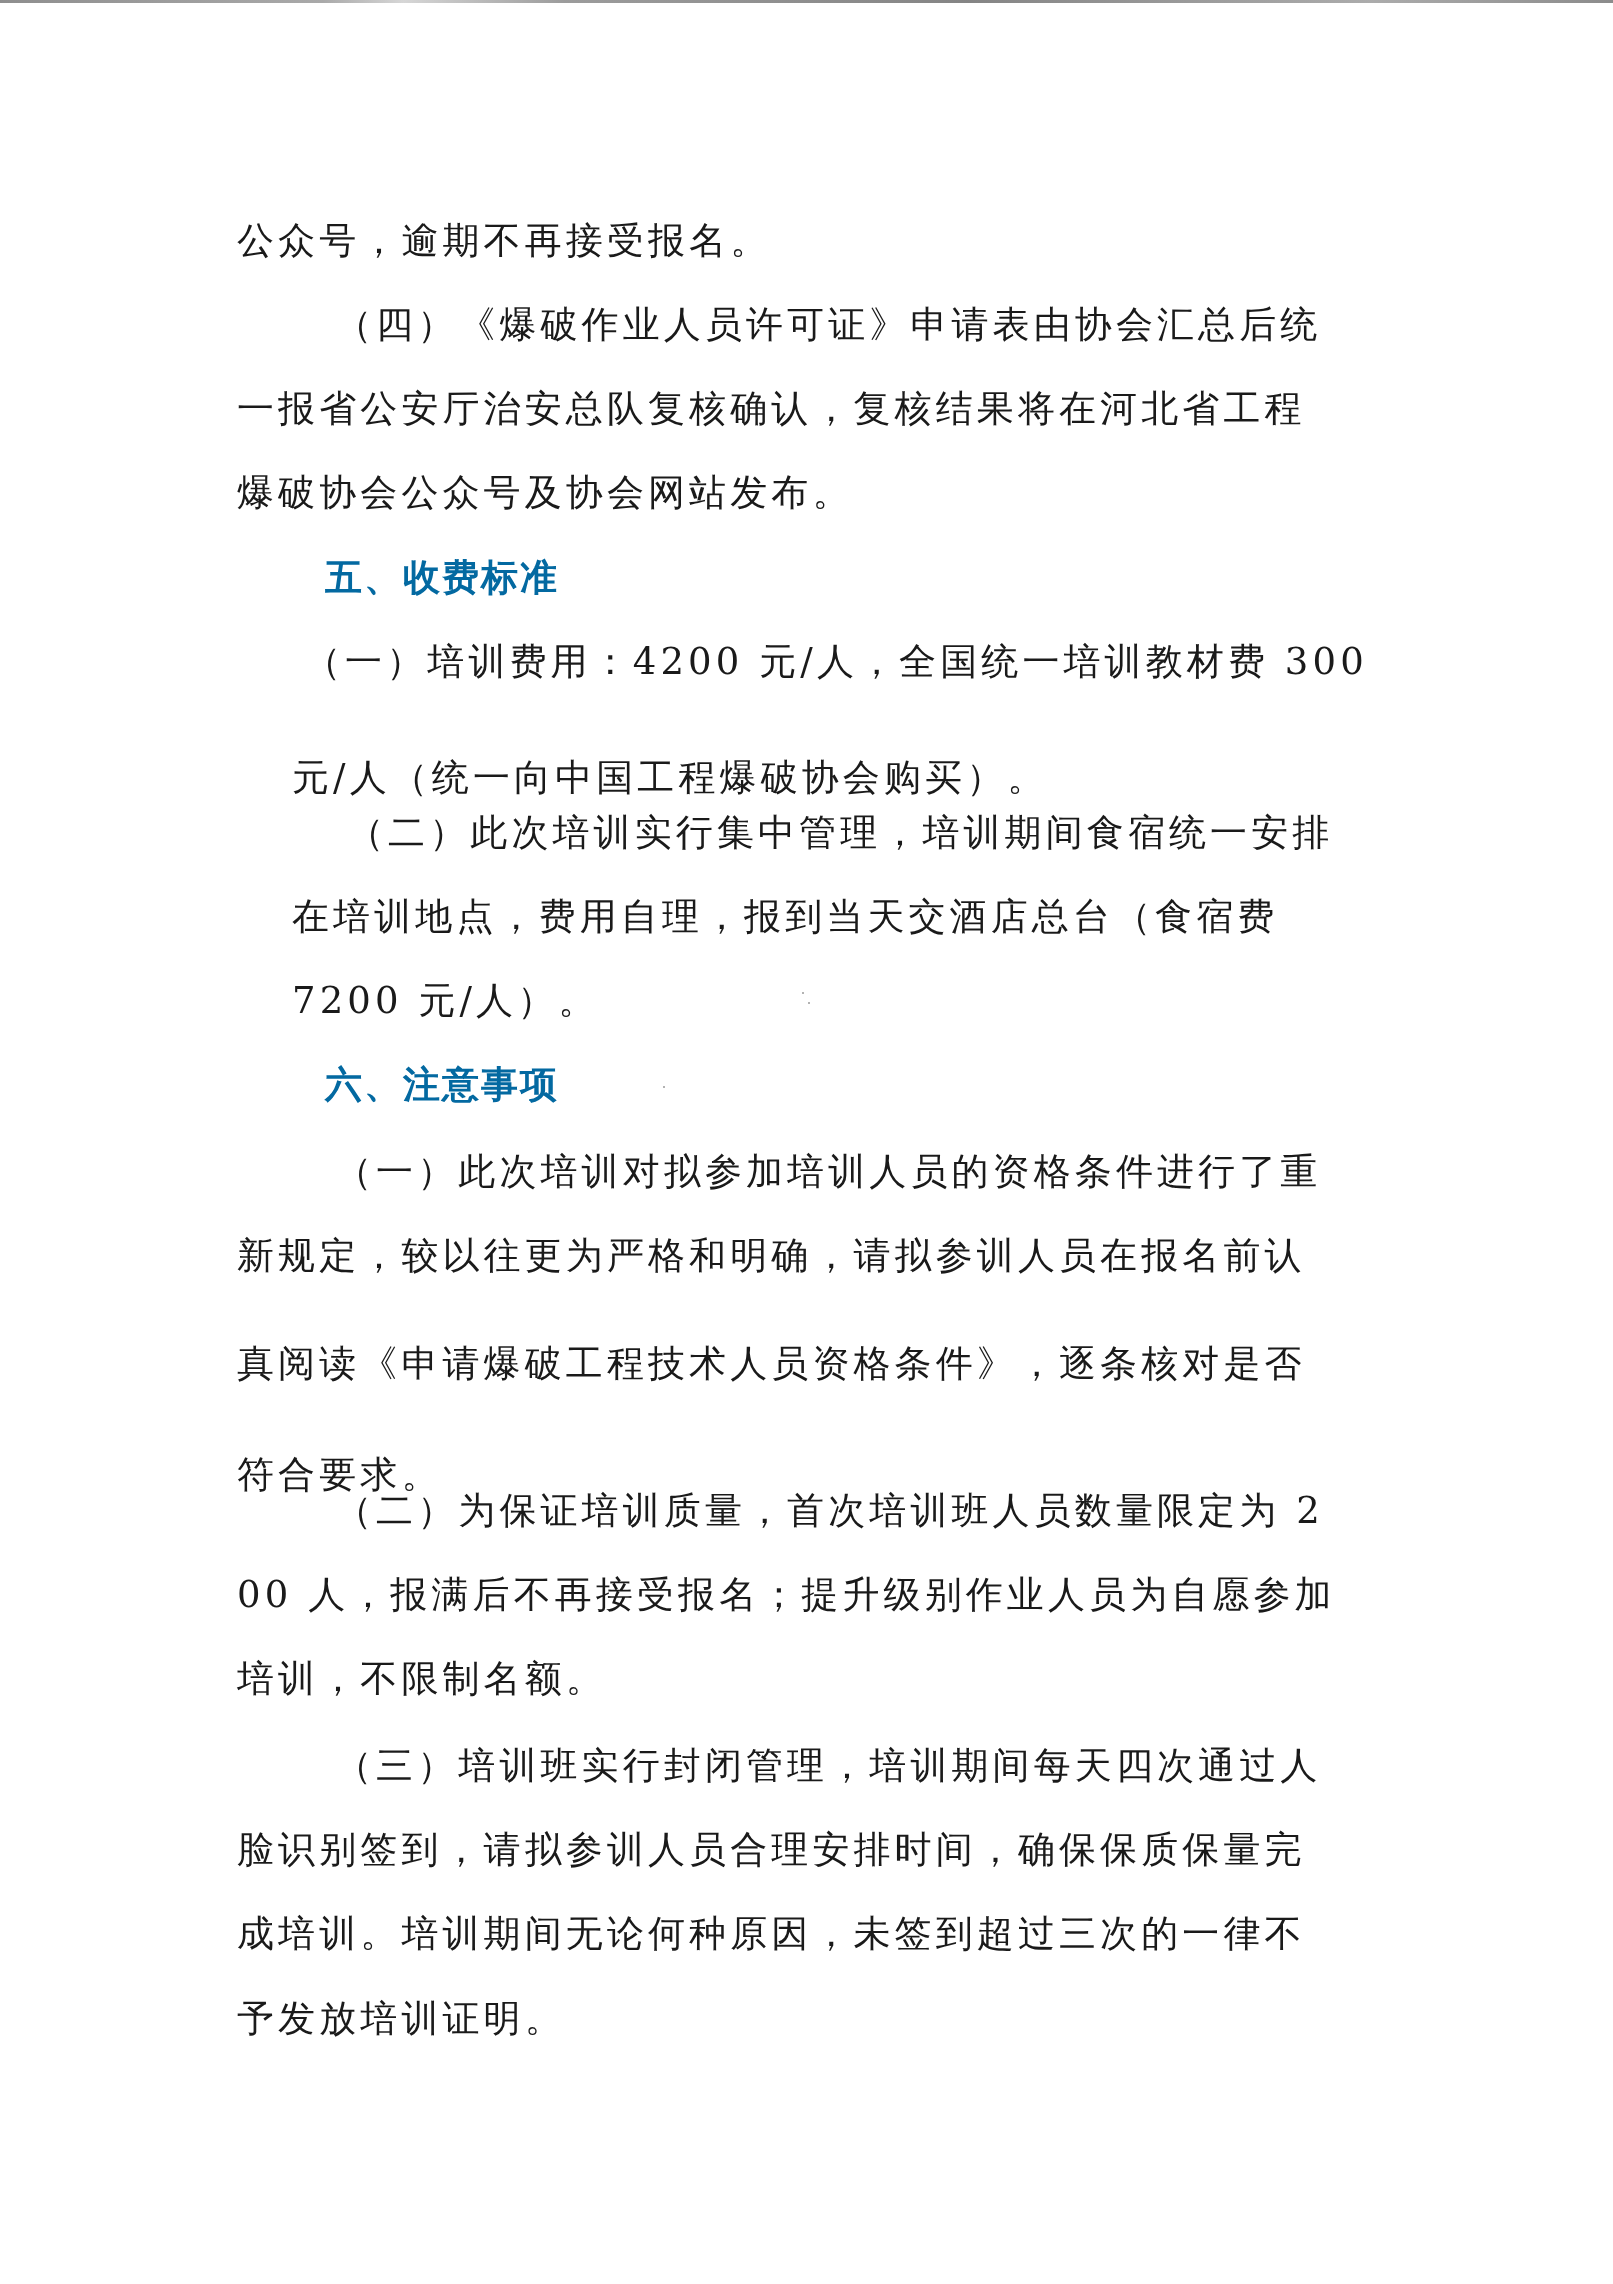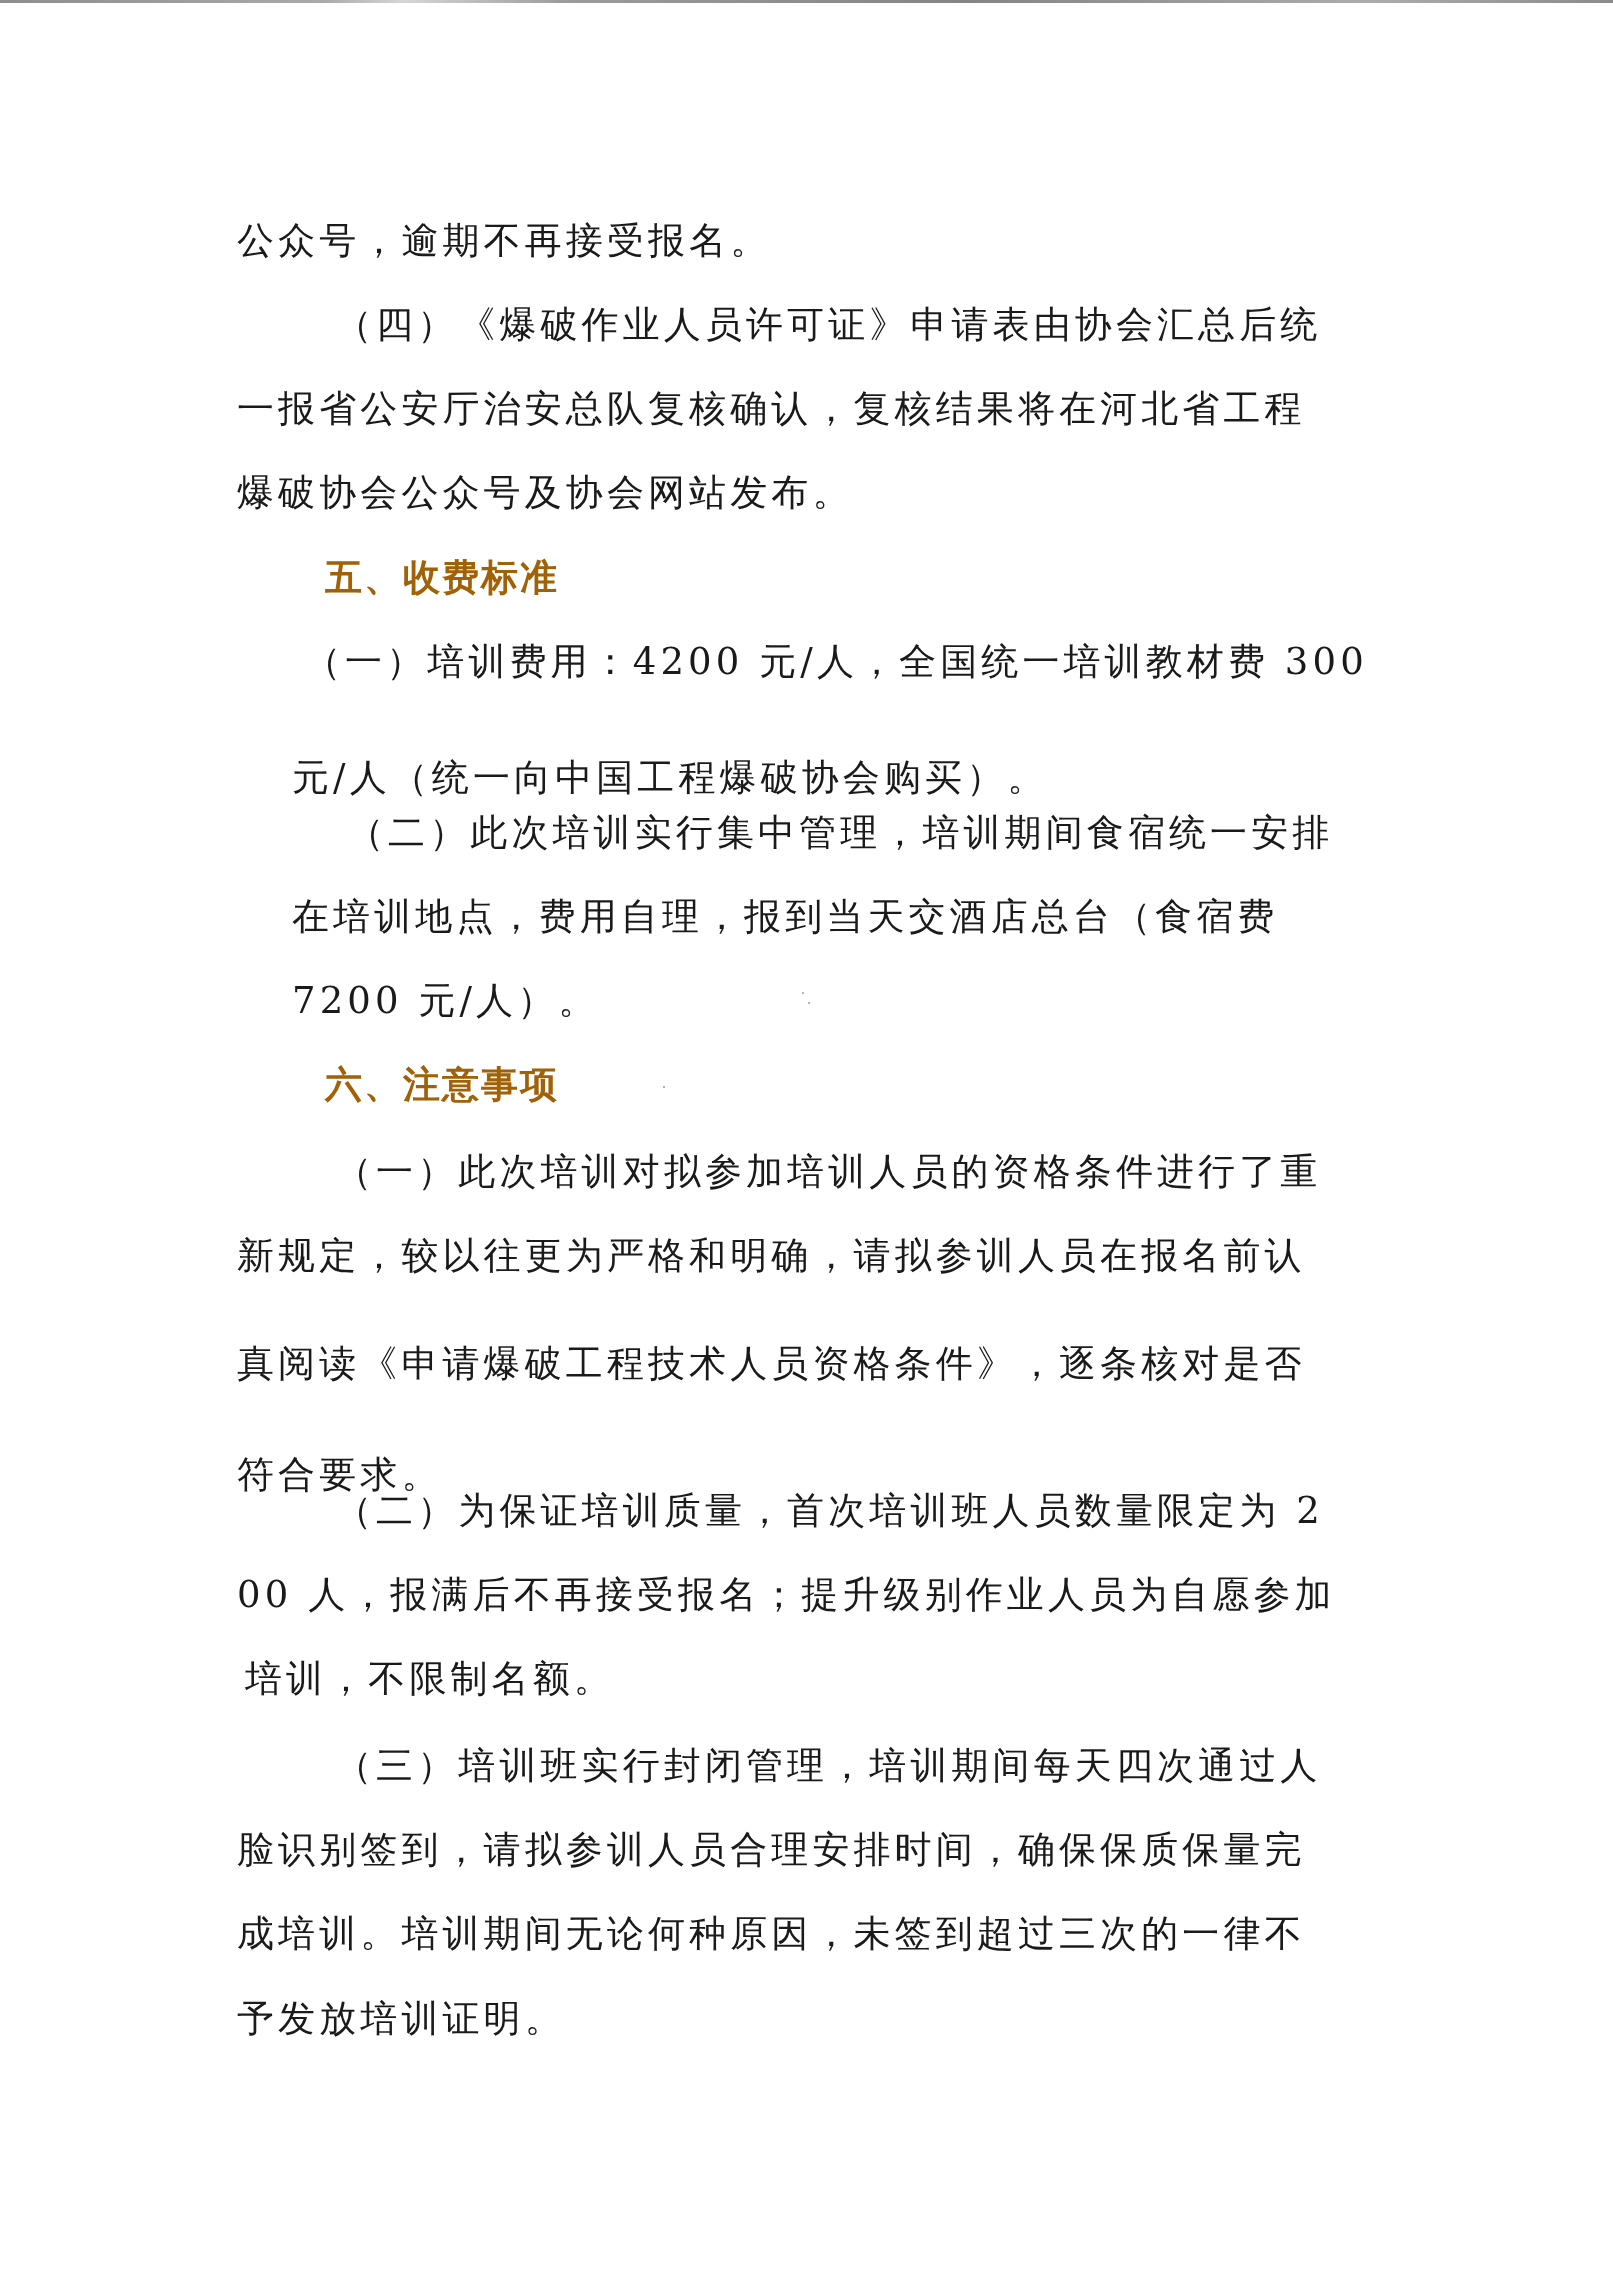--- a/index.html
+++ b/index.html
@@ -35,21 +35,21 @@
       position: absolute;
       font-size: 37px;
       line-height: 45px;
       white-space: nowrap;
       letter-spacing: 4.1px;
     }
     .heading {
       font-family: "DejaVu Sans", "Liberation Sans", sans-serif;
       font-weight: bold;
       letter-spacing: 2px;
-      color: #a16207;
+      color: #0369a1;
     }
     .speck {
       position: absolute;
       width: 2px;
       height: 2px;
       background: #9a9a9a;
       border-radius: 1px;
     }
   </style>
 </head>
@@ -79,20 +79,20 @@
   <div class="line heading" style="left:325px; top:1062px;">六、注意事项</div>
   <span class="speck" style="left:663px; top:1086px;"></span>
 
   <div class="line" style="left:335px; top:1149px;">（一）此次培训对拟参加培训人员的资格条件进行了重</div>
   <div class="line" style="left:237px; top:1233px;">新规定，较以往更为严格和明确，请拟参训人员在报名前认</div>
   <div class="line" style="left:237px; top:1317px;margin-top:24px;">真阅读《申请爆破工程技术人员资格条件》，逐条核对是否</div>
   <div class="line" style="left:237px; top:1452px;">符合要求。</div>
 
   <div class="line" style="left:335px; top:1488px;">（二）为保证培训质量，首次培训班人员数量限定为 2</div>
   <div class="line" style="left:237px; top:1572px;">00 人，报满后不再接受报名；提升级别作业人员为自愿参加</div>
-  <div class="line" style="left:245px; top:1656px;font-family:Liberation Serif, serif;">培训，不限制名额。</div>
+  <div class="line" style="left:237px; top:1656px;font-family:Liberation Serif, serif;">培训，不限制名额。</div>
 
   <div class="line" style="left:335px; top:1743px;">（三）培训班实行封闭管理，培训期间每天四次通过人</div>
   <div class="line" style="left:237px; top:1827px;">脸识别签到，请拟参训人员合理安排时间，确保保质保量完</div>
   <div class="line" style="left:237px; top:1911px;">成培训。培训期间无论何种原因，未签到超过三次的一律不</div>
   <div class="line" style="left:237px; top:1996px;">予发放培训证明。</div>
 </div>
 
 
 </body></html>

